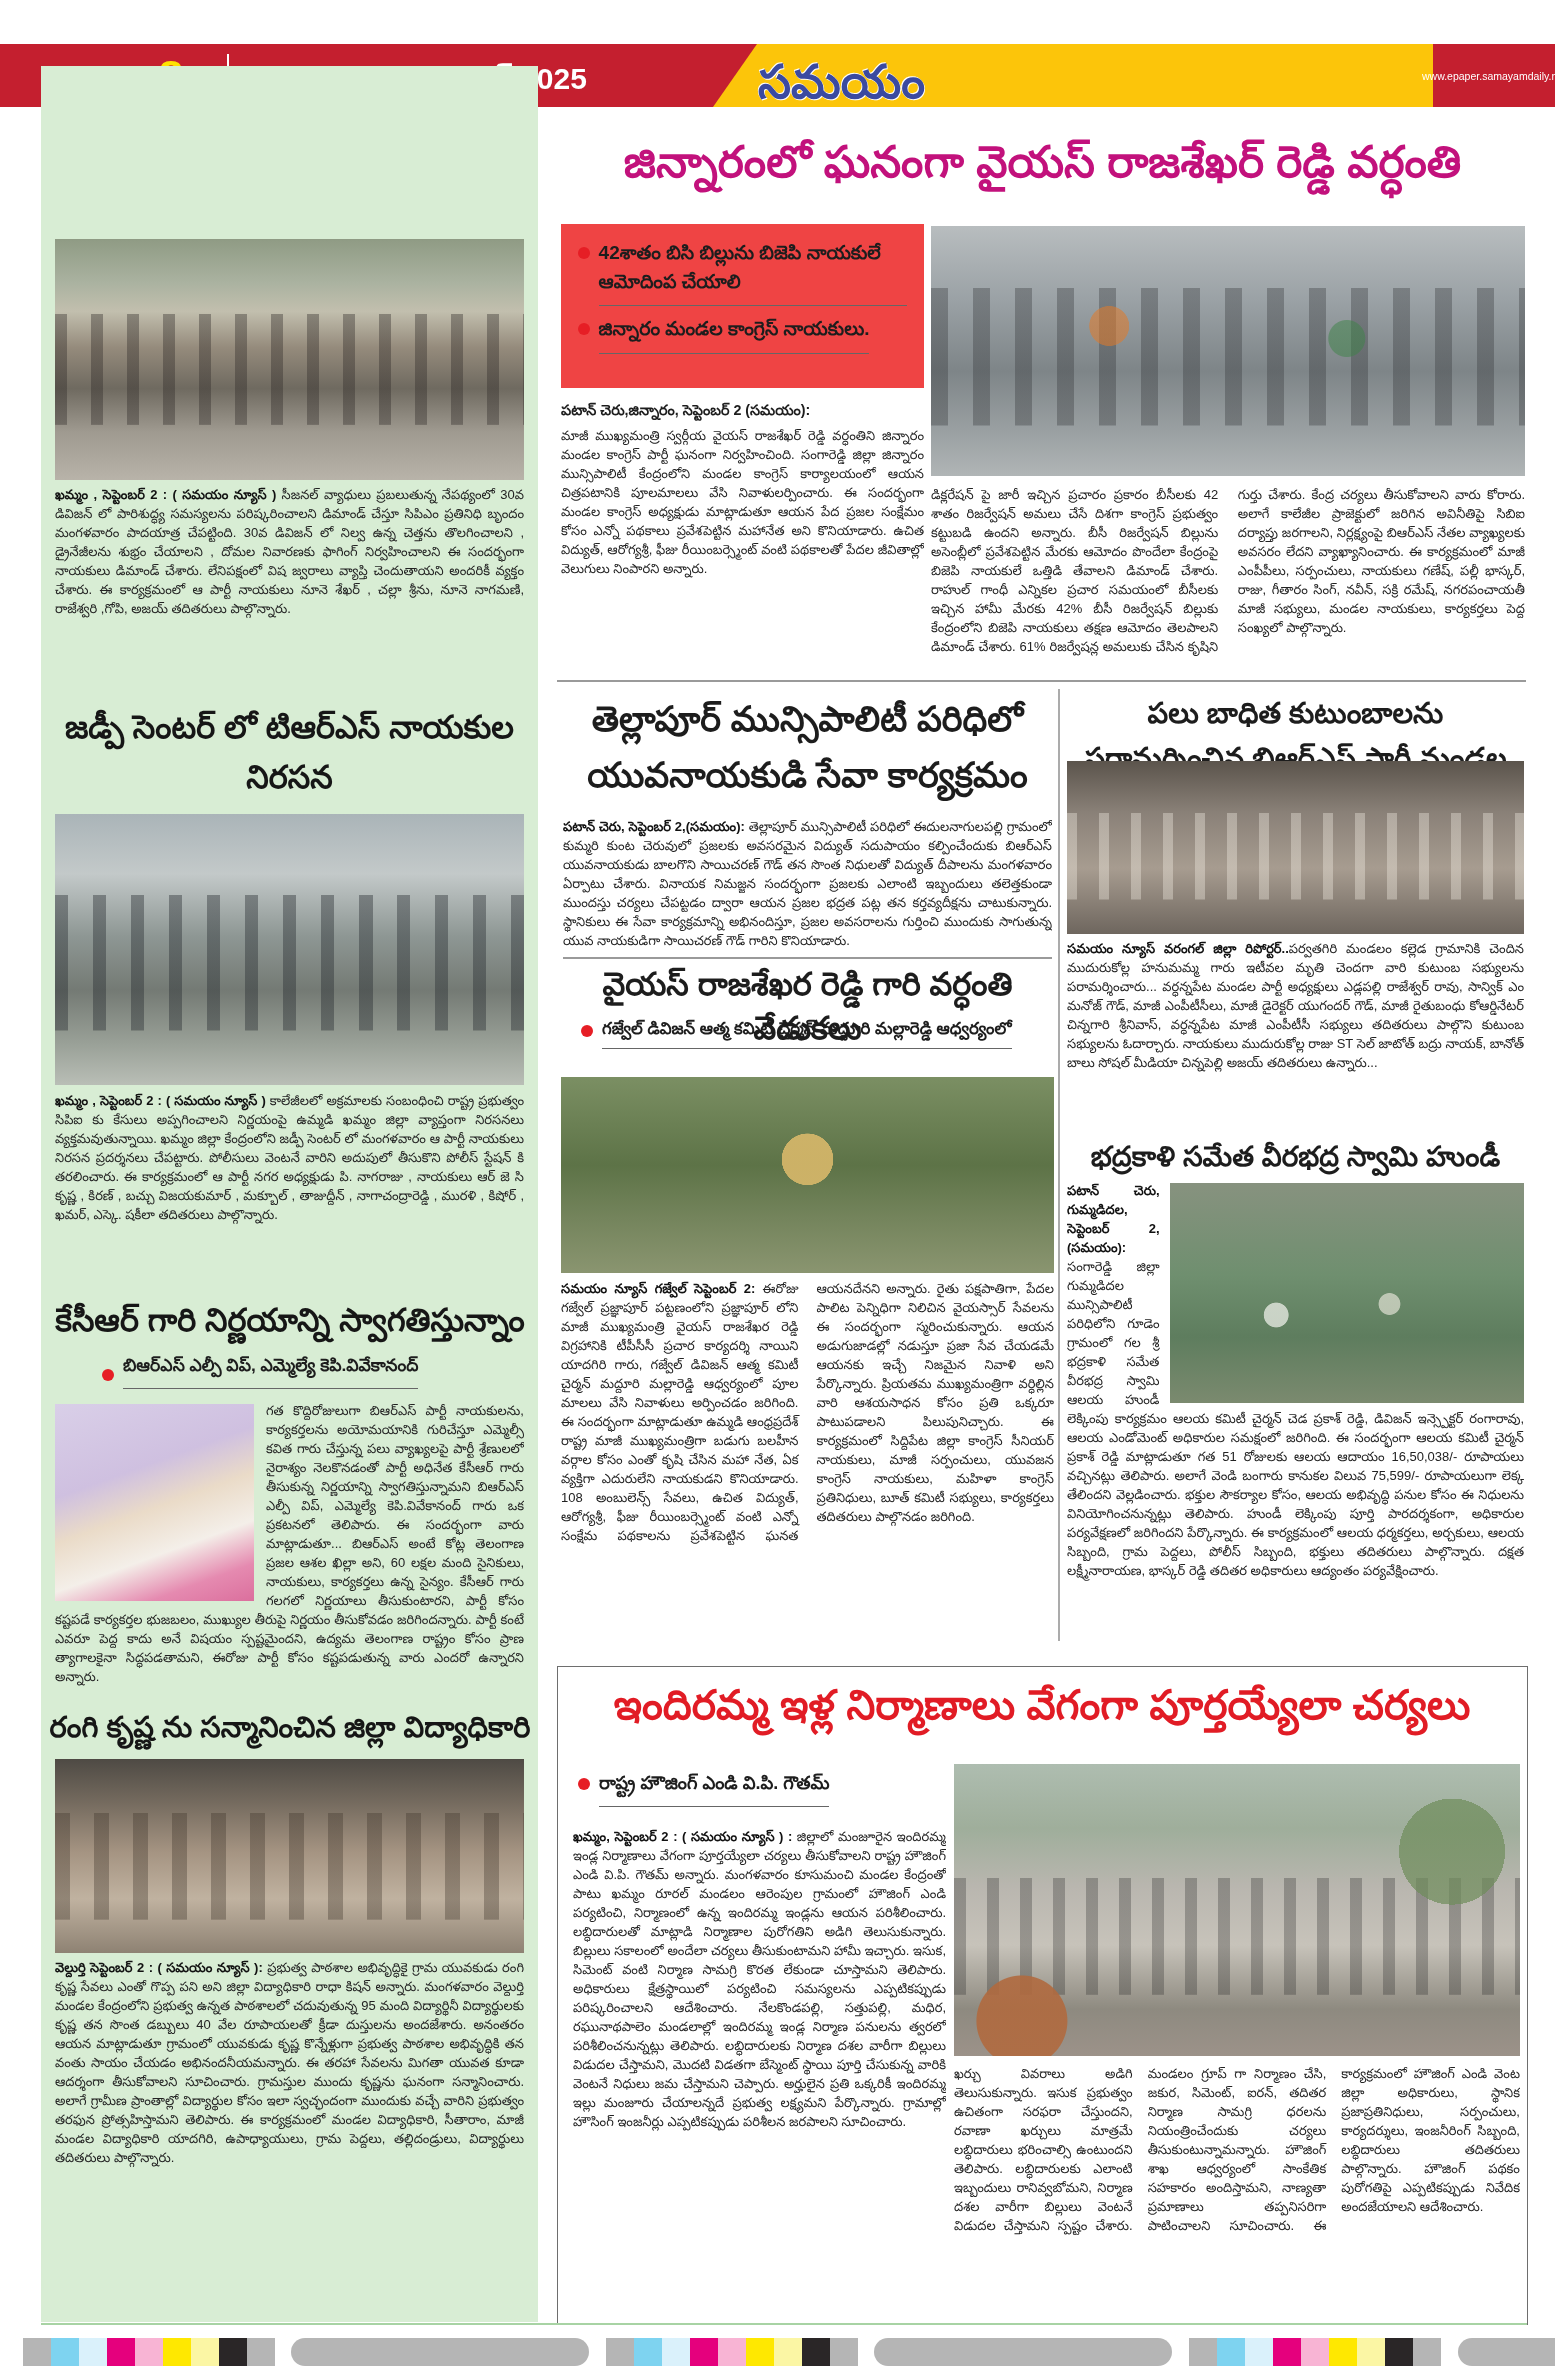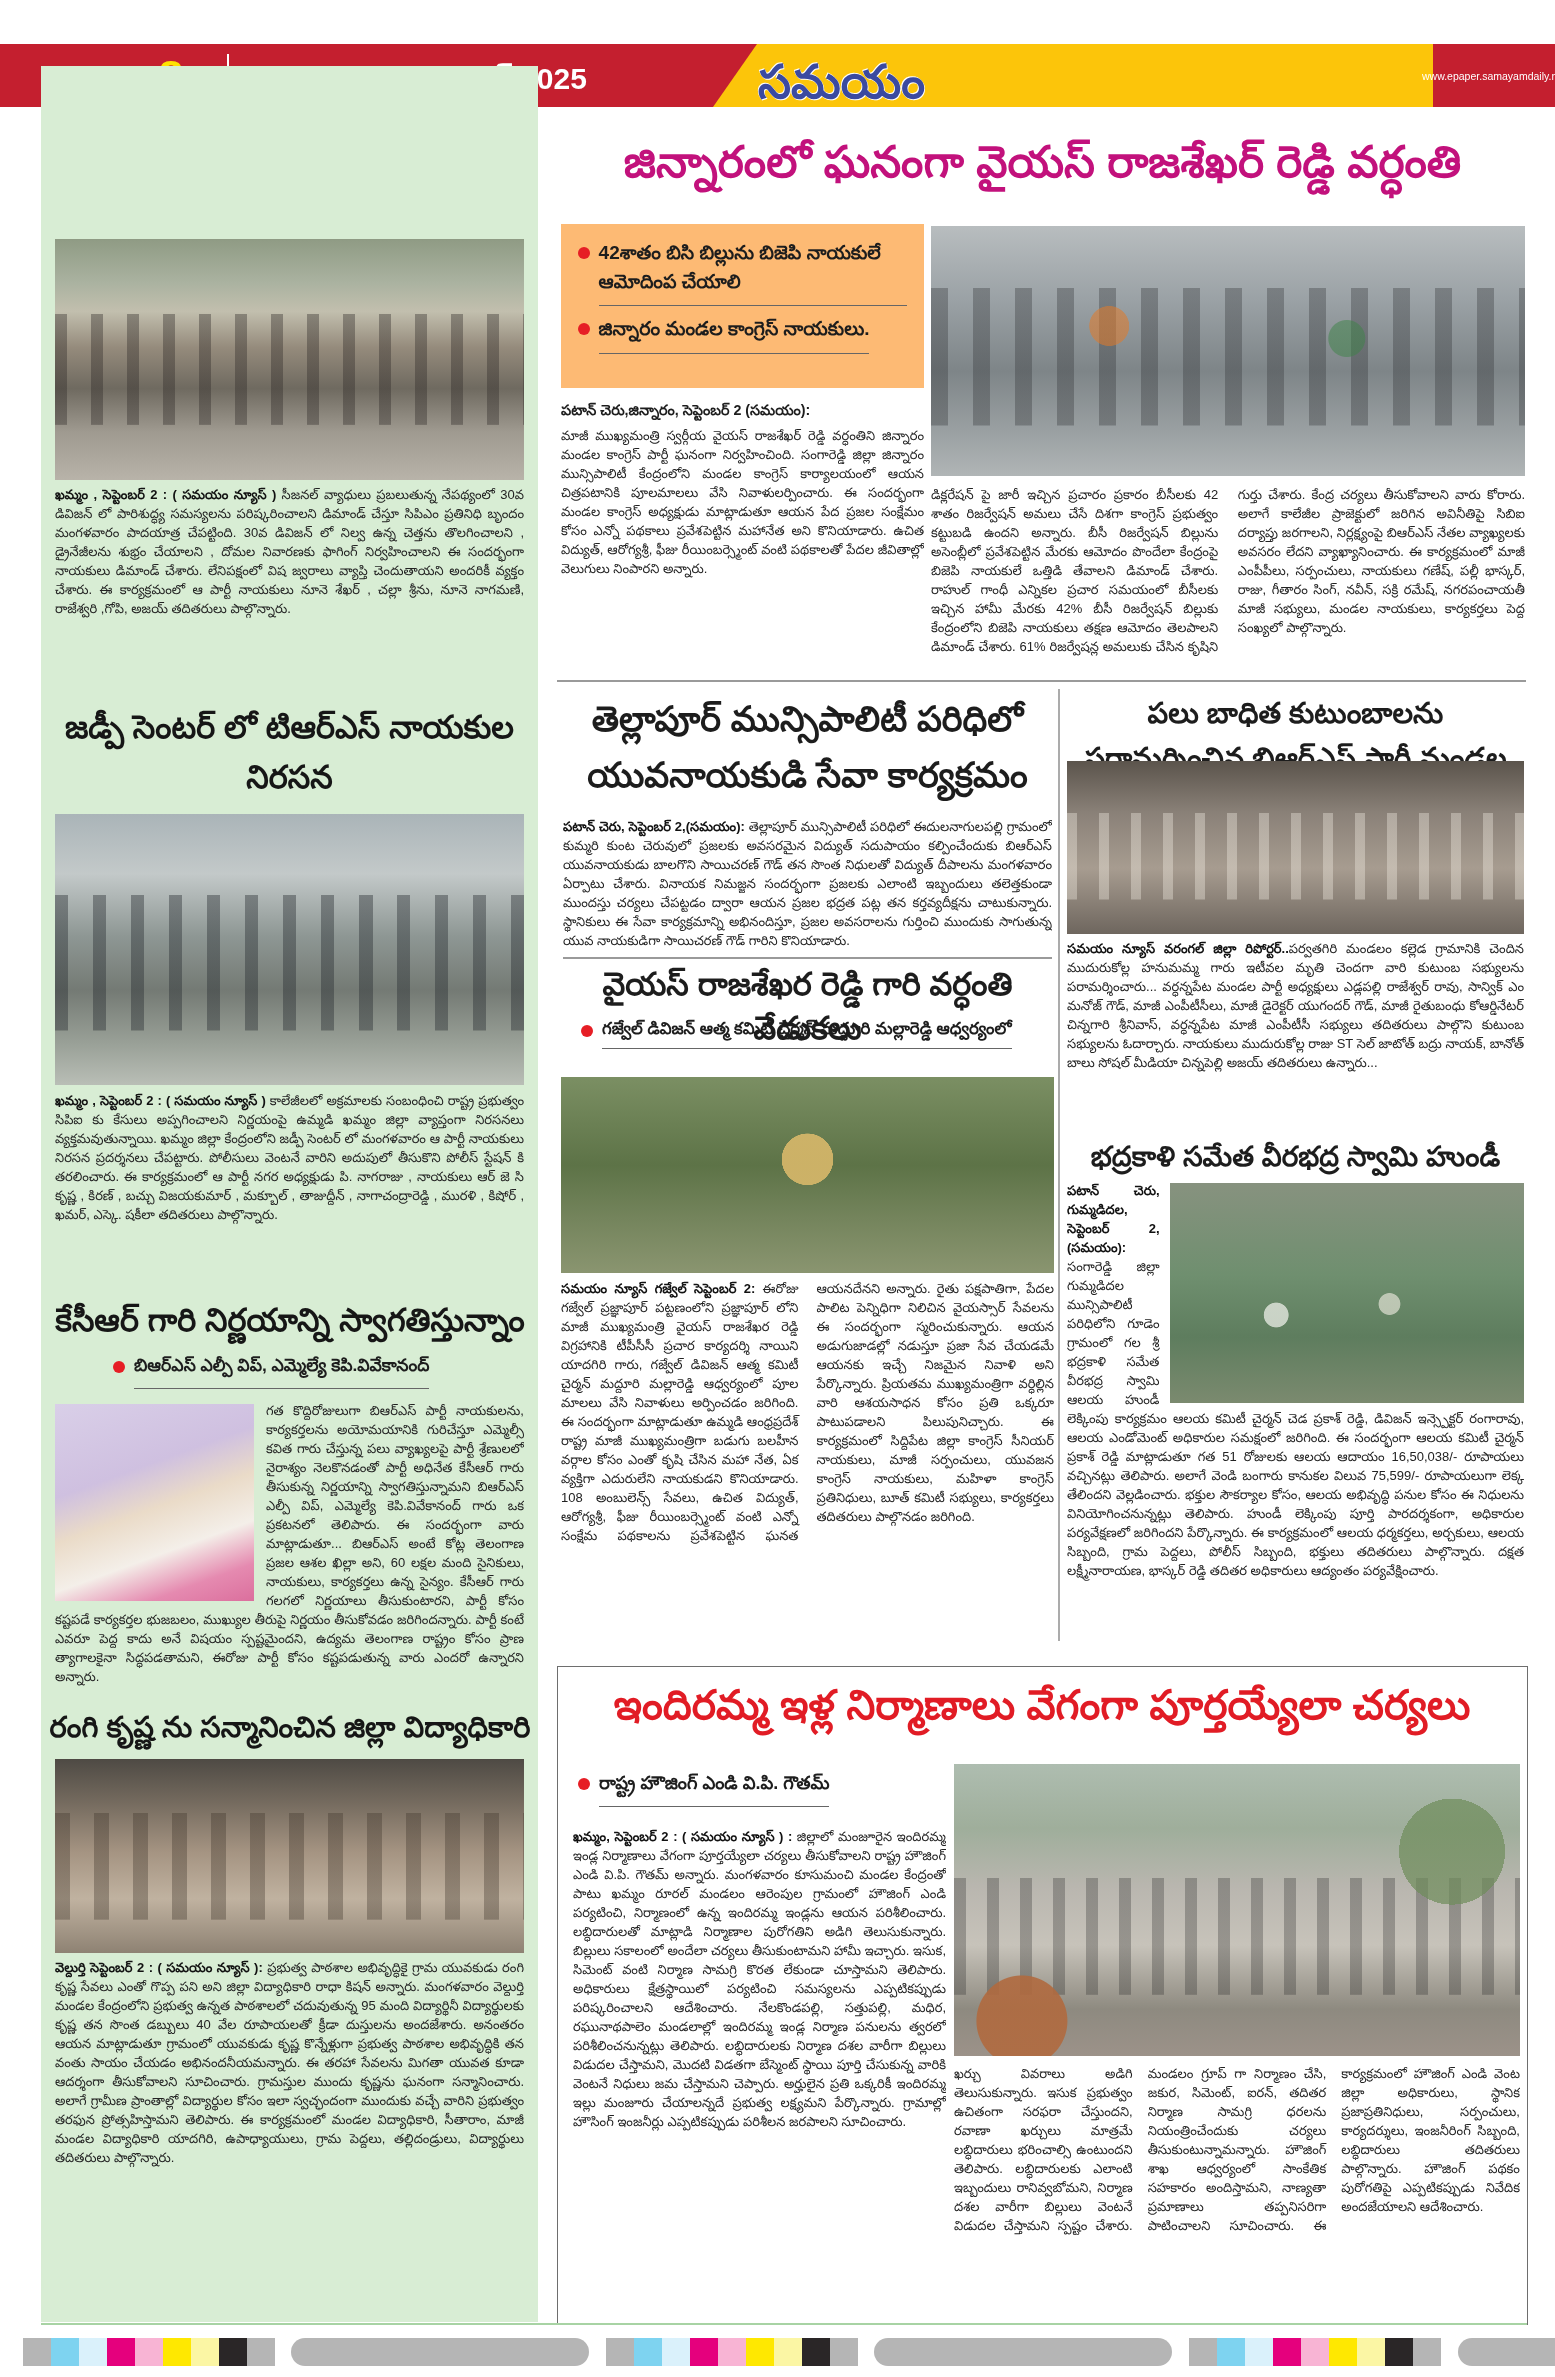--- a/index.html
+++ b/index.html
@@ -25,21 +25,21 @@
   .body-txt{font-size:13px;line-height:19px;text-align:justify;color:#222;overflow:hidden;}
   .lead{font-weight:700;color:#111;}
   .a1-body{left:55px;top:485px;width:469px;height:197px;}
   .a2-body{left:55px;top:1091px;width:469px;height:200px;}
   .a3-body{left:55px;top:1401px;width:469px;height:299px;}
   .a4-body{left:55px;top:1958px;width:469px;height:358px;}
   
   .bullet-row{display:flex;align-items:flex-start;font-weight:700;}
   .dot{width:12px;height:12px;border-radius:50%;background:#e61e25;flex:0 0 12px;margin:7.5px 9px 0 0;}
   .bullet-text{border-bottom:1.1px solid #666;padding-bottom:9px;line-height:1.5;}
-  .a3-bullet{left:113px;top:1353px;width:354px;font-size:17.3px;}
+  .a3-bullet{left:102px;top:1353px;width:354px;font-size:17.3px;align-items:center;}
   
   .photo{overflow:hidden;}
   .ph-cpi{left:55px;top:239px;width:469px;height:241px;
     background-image:repeating-linear-gradient(90deg,rgba(45,40,38,.38) 0 12px,rgba(255,255,255,0) 12px 36px),
       linear-gradient(180deg,#8f9b84 0%,#aab2a0 18%,#c2bfae 30%,#958b7c 45%,#6f6a60 62%,#9f9a90 80%,#b8b3a9 100%);
     background-size:100% 46%,100% 100%;background-position:0 58%,0 0;background-repeat:no-repeat;}
   .ph-trs{left:55px;top:814px;width:469px;height:271px;
     background-image:repeating-linear-gradient(90deg,rgba(35,40,45,.4) 0 13.5px,rgba(255,255,255,0) 13.5px 38px),
       linear-gradient(180deg,#aab4b8 0%,#c3c9c9 22%,#8e9794 45%,#747a74 65%,#9aa198 85%,#b9beb6 100%);
     background-size:100% 50%,100% 100%;background-position:0 60%,0 0;background-repeat:no-repeat;}
@@ -67,21 +67,21 @@
       radial-gradient(circle at 62% 55%,rgba(245,240,230,.6) 0 10.5px,rgba(0,0,0,0) 11.3px),
       linear-gradient(180deg,#87927f 0%,#6f8f6f 42%,#5e7d5e 70%,#7b8a6f 100%);}
   .ph-ind{left:954px;top:1764px;width:566px;height:292px;
     background-image:radial-gradient(circle at 88% 30%,rgba(110,140,90,.7) 0 53px,rgba(0,0,0,0) 53px),
       radial-gradient(circle at 12% 88%,rgba(176,106,63,.9) 0 45px,rgba(0,0,0,0) 46px),
       repeating-linear-gradient(90deg,rgba(40,40,40,.3) 0 12px,rgba(255,255,255,0) 12px 33px),
       linear-gradient(180deg,#aebdb0 0%,#9fae9b 22%,#b9b6af 42%,#c7c3ba 62%,#8e8a80 84%,#9c9289 100%);
     background-size:100% 100%,100% 100%,100% 40%,100% 100%;background-position:0 0,0 0,0 65%,0 0;background-repeat:no-repeat;}
   
   .main-head{left:557px;top:137px;width:971px;font-size:44px;font-weight:700;color:#c2117c;text-align:center;}
-  .bullet-box{left:561px;top:224px;width:363px;height:164px;background:#fdba74;padding:15px 16.6px;box-sizing:border-box;}
+  .bullet-box{left:561px;top:224px;width:363px;height:164px;background:#ef4444;padding:15px 16.6px;box-sizing:border-box;}
   .bb-item{font-size:19px;line-height:1.5;}
   .main-dateline{left:561px;top:402px;width:363px;font-size:14.3px;font-weight:700;}
   .main-col1{left:561px;top:426px;width:363px;height:248px;}
   .main-cols{left:931px;top:485px;width:594px;height:191px;column-count:2;column-gap:19.6px;}
   .hrule{background:#9a9a9a;height:1.5px;}
   .rule-top{left:557px;top:680px;width:969px;}
   .v-divider{left:1058px;top:689px;width:1.5px;height:952px;background:#ababab;}
   
   .tel-head{left:563px;top:691px;width:489px;font-size:35px;font-weight:700;text-align:center;line-height:1.6;}
   .tel-body{left:563px;top:817px;width:489px;height:137px;}

